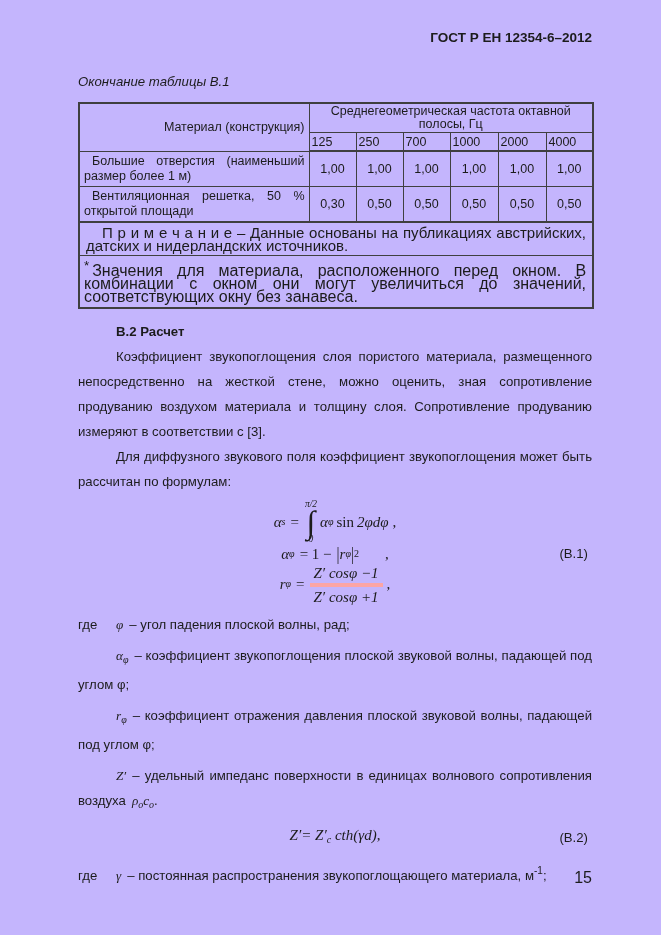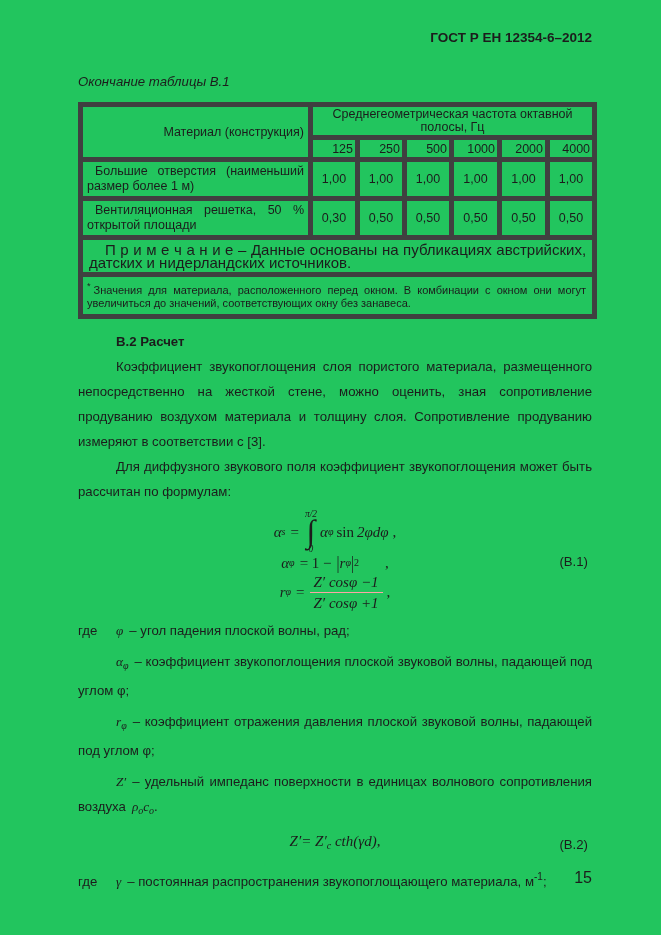--- a/index.html
+++ b/index.html
@@ -1,45 +1,45 @@
 <!DOCTYPE html>
 <html><head>
 <meta charset="utf-8">
 <style>
   html,body{margin:0;padding:0;background:#e8e8e8;}
   .page{
     position:relative;
     width:661px;height:935px;
-    background:#22c55e;
+    background:#c4b5fd;
     box-sizing:border-box;
     padding:30px 69px 0 78px;
     overflow:hidden;
     font-family:"Liberation Sans", sans-serif;
     color:#1c1c1c;
     -webkit-font-smoothing:antialiased;
   }
   .gost-header{
     text-align:right;font-weight:bold;font-size:13.5px;line-height:16px;
   }
   .caption{
     margin-top:28px;font-style:italic;font-size:13.2px;line-height:16px;
   }
   table.b1{
     margin-top:12px;width:514px;border-collapse:collapse;
     border:2px solid #3f3f3f;font-size:12.5px;table-layout:fixed;
   }
-  table.b1 td{border:5px solid #404040;padding:1px 4px;vertical-align:middle;}
+  table.b1 td{border:1px solid #404040;padding:1px 4px;vertical-align:middle;}
   td.mat-h{text-align:right;}
   td.freq-h{text-align:center;height:24px;line-height:13px;padding:2px 2px;}
-  tr.freq-row td{text-align:right;height:17px;border-bottom:2px solid #3f3f3f;padding:0 2px;}
+  tr.freq-row td{text-align:left;height:17px;border-bottom:2px solid #3f3f3f;padding:0 2px;}
   tr.data-row td{height:32px;}
   td.mat{text-align:justify;line-height:15px;padding:2px 4px 2px 4px;text-indent:8px;hyphens:manual;}
   td.val{text-align:center;}
   tr.note-row td{border-top:2px solid #3f3f3f;font-size:15px;line-height:13px;padding:3px 6px;text-align:justify;text-indent:16px;}
-  tr.footnote-row td{font-size:11px;line-height:13px;padding:3px 6px 4px 4px;text-align:justify;}
+  tr.footnote-row td{font-size:16px;line-height:13px;padding:3px 6px 4px 4px;text-align:justify;}
   .fn-mark{margin-right:3px;}
   .b2-heading{margin-top:15px;font-weight:bold;font-size:13.2px;line-height:16px;padding-left:38px;}
   p.body{
     margin:0;font-size:13.2px;line-height:25px;text-align:justify;
     text-indent:38px;hyphens:manual;
   }
   p.first{margin-top:4px;}
   
   .fblock{position:relative;margin:6px 0 2px;display:flex;flex-direction:column;align-items:center;
     font-family:"Liberation Serif", serif;font-size:15px;}
@@ -49,21 +49,21 @@
   sub.vs{font-size:10px;font-style:italic;vertical-align:-3px;}
   sup.vp{font-size:10px;vertical-align:6px;}
   .int-wrap{display:inline-flex;flex-direction:column;align-items:center;line-height:1;margin:0 3px 0 1px;}
   .int-upper,.int-lower{font-size:9.5px;font-style:italic;}
   .int-sign{font-size:32px;line-height:.8;}
   .fn-name{font-style:normal;margin:0 3px;}
   .comma{margin-left:4px;}
   .comma.far{margin-left:26px;}
   .bar{font-style:normal;transform:scaleY(1.3);display:inline-block;}
   .frac{display:inline-flex;flex-direction:column;align-items:center;vertical-align:middle;line-height:1.2;}
-  .frac .num{border-bottom:1px solid #fca5a5;padding:0 4px 1px;}
+  .frac .num{border-bottom:4px solid #fca5a5;padding:0 4px 1px;}
   .frac .den{padding-top:1px;}
   .flabel{
     position:absolute;right:4px;top:50%;transform:translateY(-50%);
     font-family:"Liberation Sans", sans-serif;font-size:13.2px;font-style:normal;
   }
   .b2row{position:relative;text-align:center;font-family:"Liberation Serif", serif;
     font-size:15px;margin:3px 0;line-height:25px;}
   p.defp{margin:6px 0;}
   p.defp.noind{text-indent:0;}
   .lead{display:inline-block;width:38px;}
@@ -91,21 +91,21 @@
         <col style="width:47px">
     </colgroup>
     <tbody>
       <tr>
         <td class="mat-h" rowspan="2">Материал (конструкция)</td>
         <td class="freq-h" colspan="6">Среднегеометрическая частота октавной полосы, Гц</td>
       </tr>
       <tr class="freq-row">
         <td>125</td>
         <td>250</td>
-        <td>500</td>
+        <td>700</td>
         <td>1000</td>
         <td>2000</td>
         <td>4000</td>
       </tr>
       <tr class="data-row">
         <td class="mat">Большие отверстия (наимень­ший размер более 1 м)</td>
         <td class="val">1,00</td>
         <td class="val">1,00</td>
         <td class="val">1,00</td>
         <td class="val">1,00</td>

